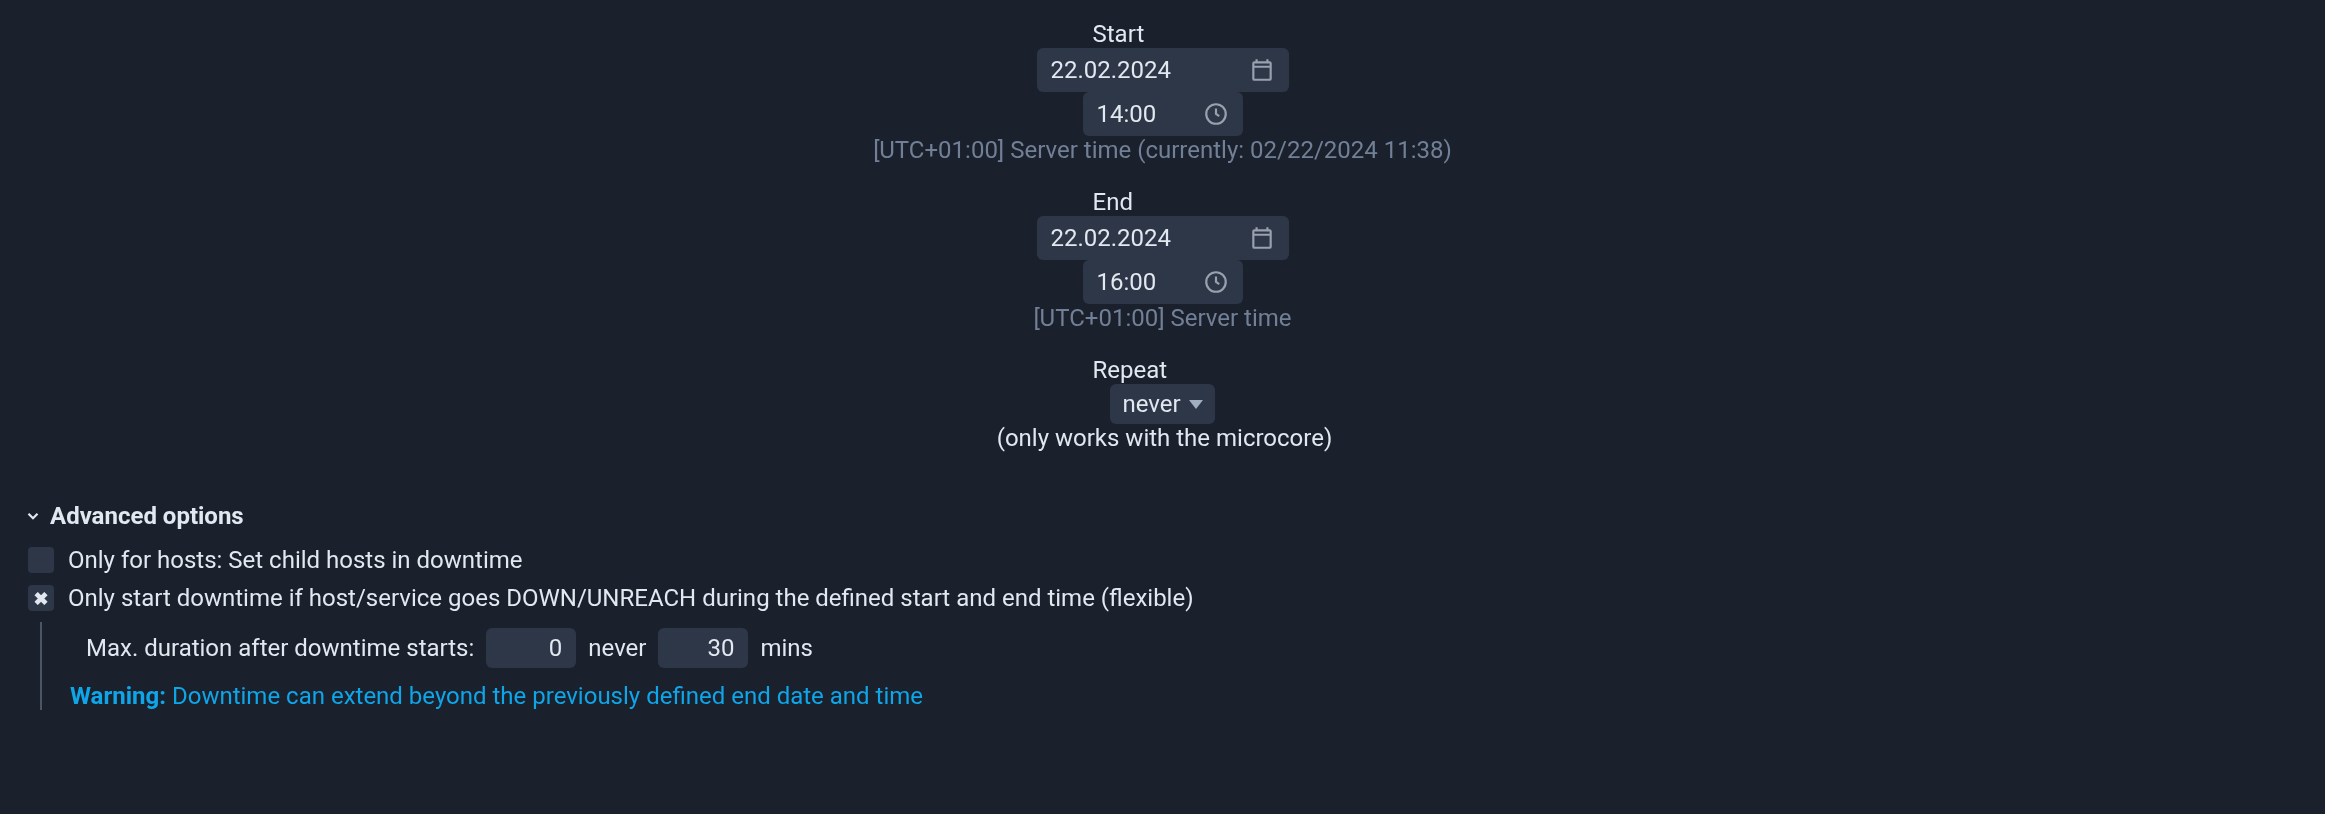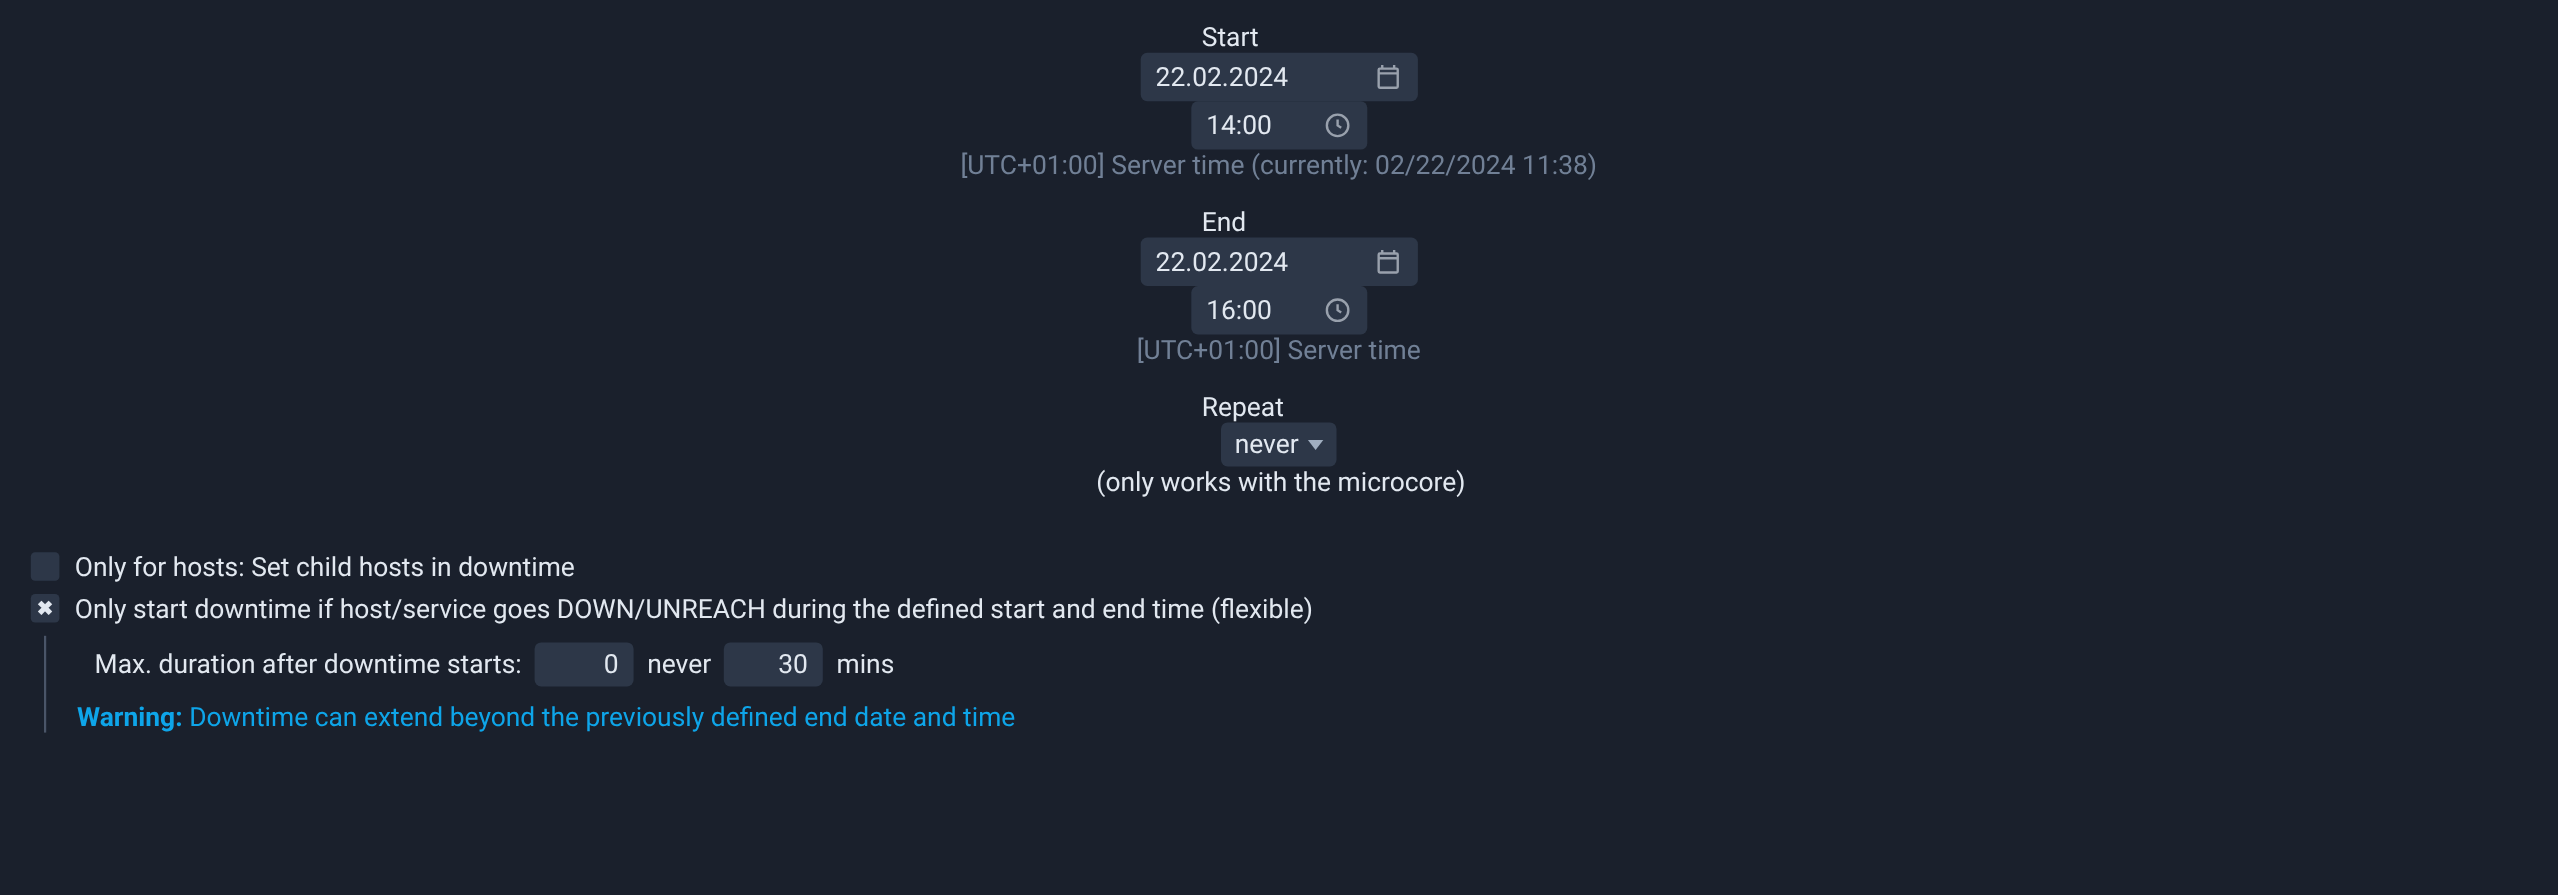--- a/index.html
+++ b/index.html
@@ -48,20 +48,21 @@
     display: flex;
     align-items: center;
     gap: 8px;
     font-weight: 700;
     margin-bottom: 16px;
     cursor: pointer;
   }
   .chevron { width: 18px; height: 18px; }
   .check-row {
     display: flex;
+    align-items: center;
     gap: 14px;
     margin-bottom: 10px;
     margin-left: 4px;
   }
   .checkbox {
     width: 26px;
     height: 26px;
     background: #2d3748;
     border-radius: 4px;
     display: flex;
@@ -140,20 +141,26 @@
 <div class="form-row">
   <div class="label">Repeat</div>
   <div class="input-box select">
     <span>never</span>
     <span class="tri"></span>
   </div>
   <div class="hint-inline">(only works with the microcore)</div>
 </div>
 
 <div class="section">
+  <div class="section-header">
+    <svg class="chevron" viewBox="0 0 24 24" fill="none" stroke="currentColor" stroke-width="3">
+        <path d="M6 9l6 6 6-6"></path>
+      </svg>
+    <span>Advanced options</span>
+  </div>
 
   <div class="check-row">
     <div class="checkbox"></div>
     <span>Only for hosts: Set child hosts in downtime</span>
   </div>
 
   <div class="check-row">
     <div class="checkbox checked"></div>
     <span>Only start downtime if host/service goes DOWN/UNREACH during the defined start and end time (flexible)</span>
   </div>

